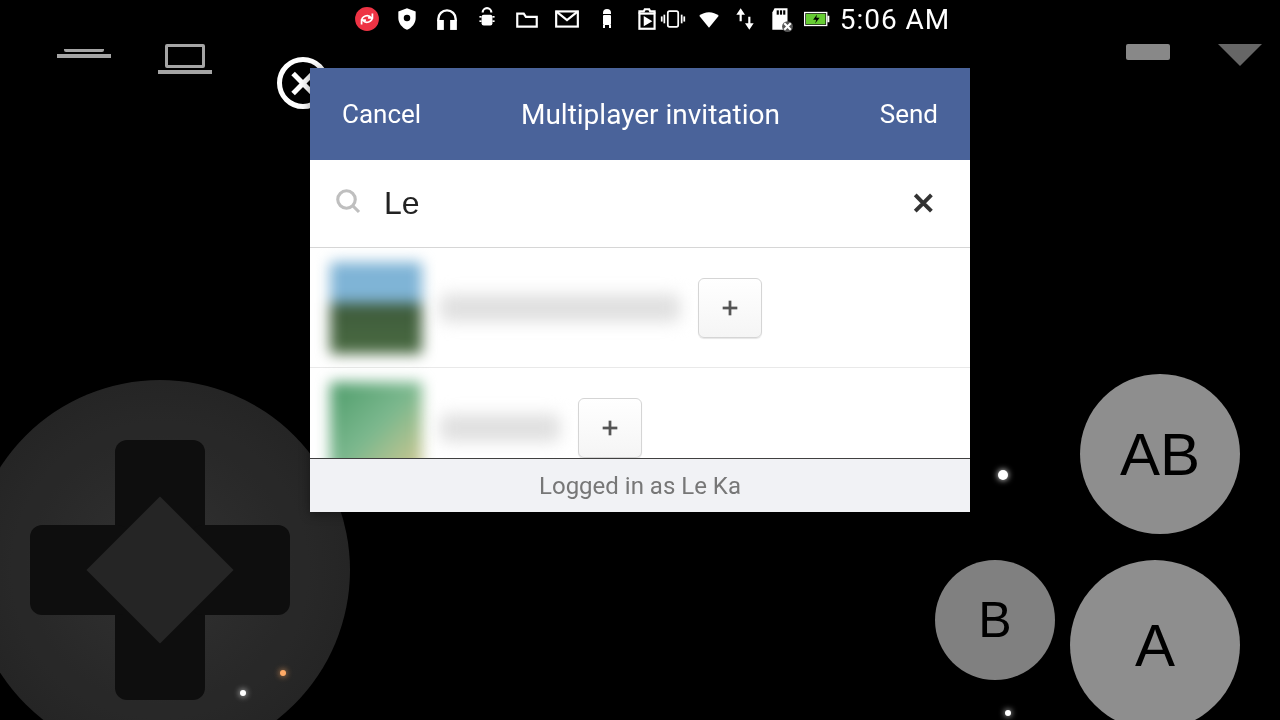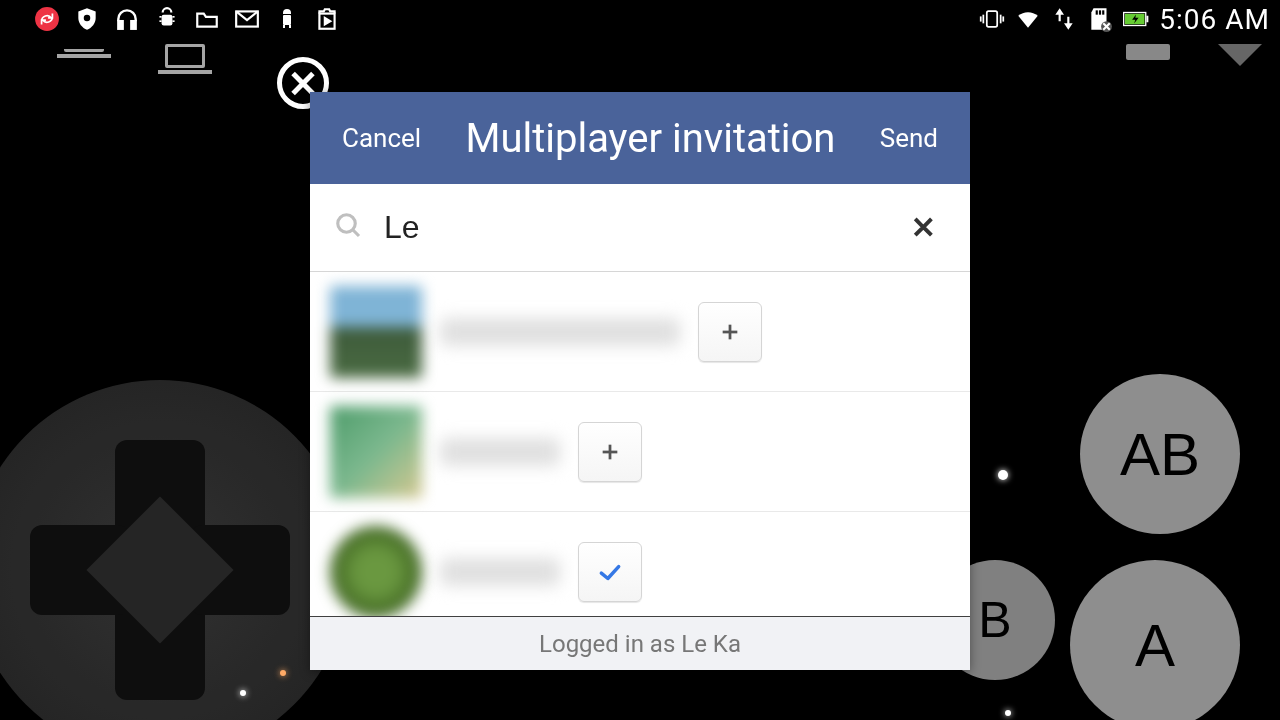--- a/index.html
+++ b/index.html
@@ -2,21 +2,21 @@
 <html><head>
 <meta charset="utf-8">
 <style>
   * { box-sizing: border-box; margin: 0; padding: 0; }
   html, body { width: 1280px; height: 720px; overflow: hidden; font-family: Roboto, Arial, sans-serif; }
   body { background: #000; position: relative; }
 
   
   .status-bar {
     position: absolute; top: 0; left: 0; right: 0; height: 38px;
-    display: flex; align-items: center; justify-content: space-between;
+    display: flex; align-items: center; justify-content: center;
     padding: 0 10px; color: #fff; margin-left: 24px;
   }
   .status-left, .status-right { display: flex; align-items: center; gap: 14px; }
   .status-right { gap: 10px; }
   .sicon { width: 26px; height: 26px; display: inline-flex; align-items: center; justify-content: center; }
   .clock { font-size: 28px; font-weight: 400; letter-spacing: 1px; }
 
   
   .nav-hint { position: absolute; top: 44px; }
   .nav-hint.left1 { left: 64px; }
@@ -62,31 +62,31 @@
     display: flex; align-items: center; justify-content: center; cursor: pointer;
   }
   .close-dialog::before, .close-dialog::after {
     content: ''; position: absolute; width: 28px; height: 5px; background: #fff;
   }
   .close-dialog::before { transform: rotate(45deg); }
   .close-dialog::after  { transform: rotate(-45deg); }
 
   
   .dialog {
-    position: absolute; left: 310px; top: 92px; width: 660px; height: 578px;
+    position: absolute; left: 310px; top: 68px; width: 660px; height: 444px;
     background: #fff; box-shadow: 0 2px 10px rgba(0,0,0,0.4);
     display: flex; flex-direction: column;
   }
   .dialog-header {
     height: 92px; background: #4a639a; color: #fff;
     display: flex; align-items: center; justify-content: space-between;
     padding: 0 32px;
   }
   .hdr-btn { font-size: 26px; cursor: pointer; }
-  .hdr-title { font-size: 40px; font-weight: 400; }
+  .hdr-title { font-size: 28px; font-weight: 400; }
 
   .search-row {
     height: 88px; display: flex; align-items: center; padding: 16px 24px;
     border-bottom: 1px solid #d6d6d6; gap: 20px;
   }
   .search-icon { color: #bfbfbf; }
   .search-input {
     flex: 1; border: none; outline: none; font-size: 32px; color: #222;
     background: transparent;
   }

